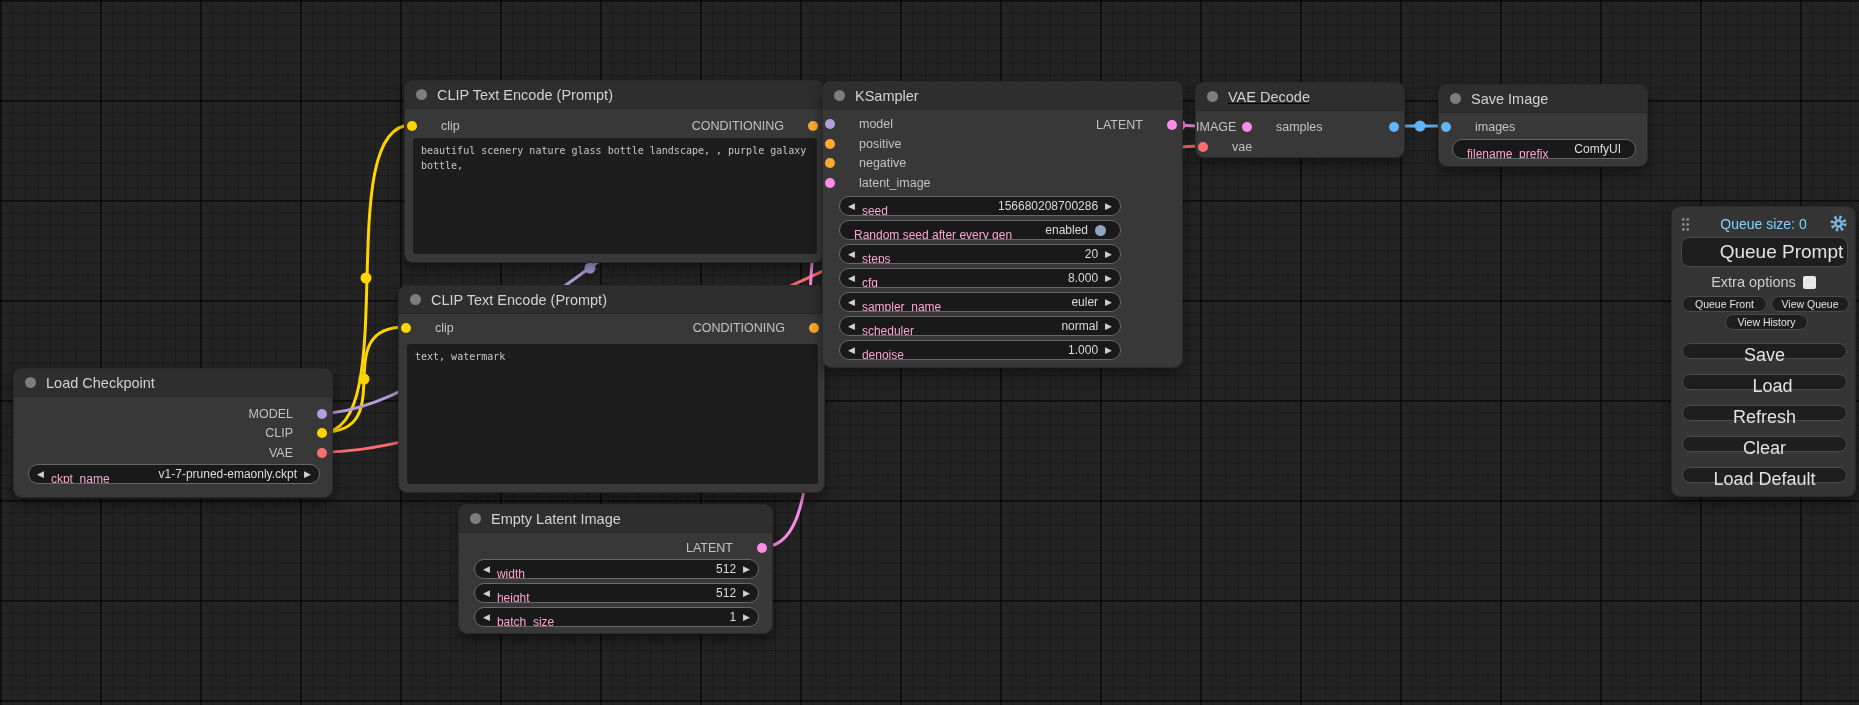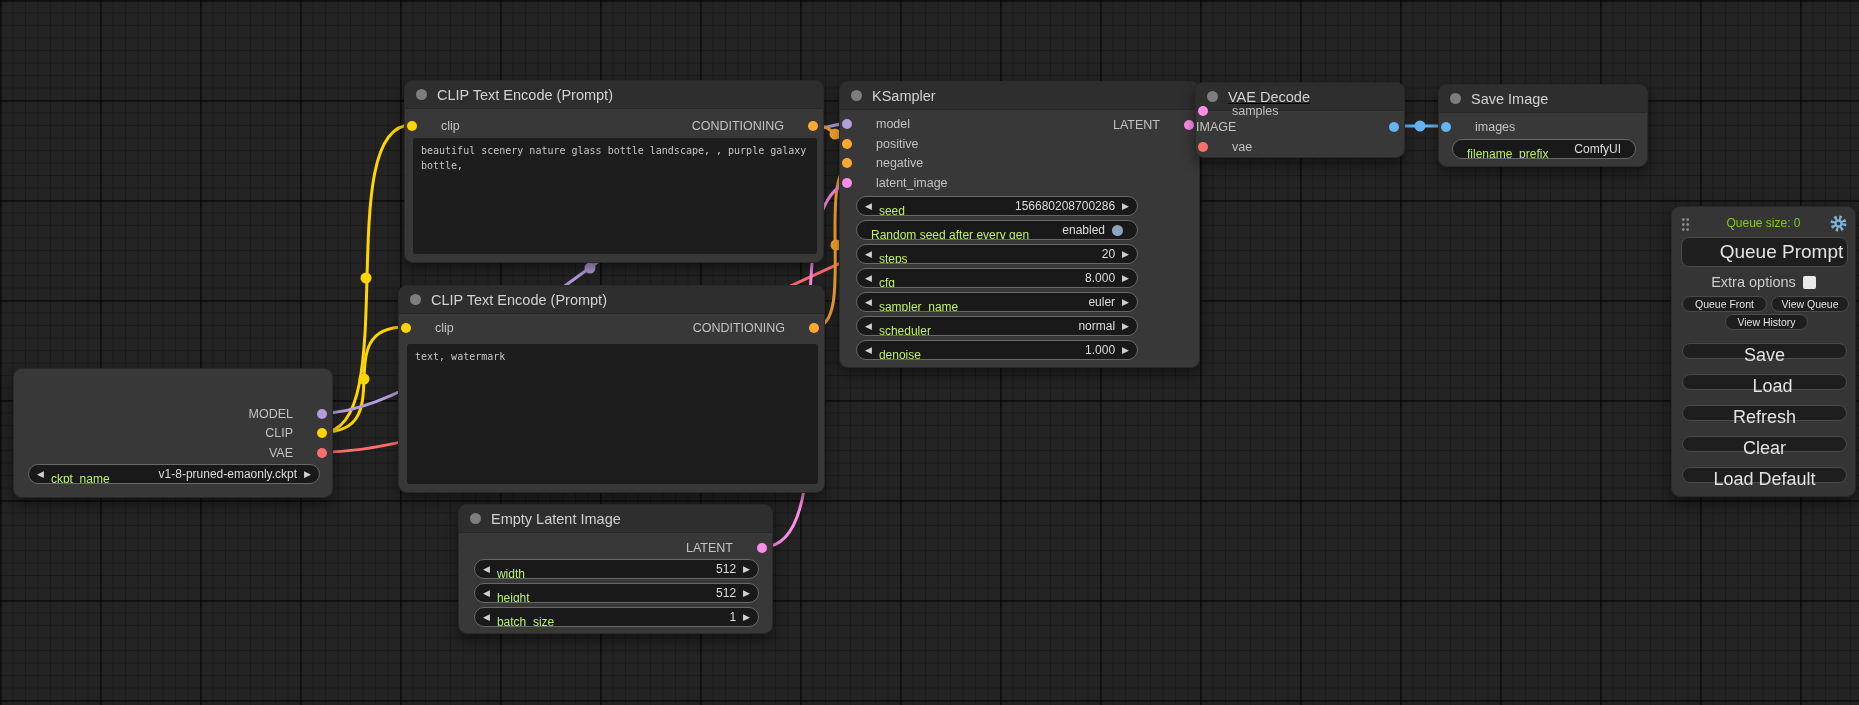--- a/index.html
+++ b/index.html
@@ -36,21 +36,21 @@
   .port.in  { padding-left:2px; justify-content:flex-start; }
   .port.out { padding-right:5px; justify-content:flex-end; }
   .pdot { width:10px; height:10px; border-radius:50%; flex:0 0 auto; }
   .widget {
     position:absolute; height:20px; background:#191919;
     border:1px solid #686868; border-radius:10px;
     display:flex; align-items:center; gap:7px; padding:0 8px;
     font-size:12px; color:#b8b8b8; white-space:nowrap; overflow:hidden;
   }
   .widget .arrow { color:#d0d0d0; font-size:9px; line-height:1; flex:0 0 auto; }
-  .widget .wlabel { color:#bef264;margin-top:9px; }
+  .widget .wlabel { color:#f9a8d4;margin-top:9px; }
   .widget .wvalue { margin-left:auto; color:#dcdcdc; }
   .widget.noarrow { padding:0 14px; }
   .toggle-dot { width:11px; height:11px; border-radius:50%; background:#8fa5bf; flex:0 0 auto; }
   textarea.prompt {
     position:absolute; background:#1d1d1d; border:none; border-radius:3px;
     color:#c6c6c6; font-family:"DejaVu Sans Mono", monospace;
     font-size:10px; line-height:15px; padding:5px 8px;
     resize:none; outline:none; overflow:hidden; white-space:pre-wrap;
   }
   
@@ -59,21 +59,21 @@
     background:#353535; border-radius:9px; z-index:3;
     box-shadow:0 6px 16px rgba(0,0,0,0.5); border:1px solid #2a2a2a;
   }
   #qp-header { position:absolute; left:0; right:0; top:6px; height:22px; }
   #drag-handle {
     position:absolute; left:9px; top:4px; width:9px; height:15px;
     background-image:radial-gradient(circle, #8f8f8f 1.1px, transparent 1.5px);
     background-size:4.5px 5px; cursor:move;
   }
   #queue-size { position:absolute; left:0; right:0; text-align:center; top:3px;
-    color:#84cc16; font-size:12px; }
+    color:#7dd3fc; font-size:14px; }
   #gear { position:absolute; right:8px; top:2px; cursor:pointer; }
   .qbtn {
     position:absolute; background:#1e1e1e; border:1px solid #4a4a4a;
     border-radius:8px; color:#e2e2e2; cursor:pointer;
     font-family:"Liberation Sans", sans-serif; text-align:center; padding:0;
   }
   .qbtn.big { left:10px; width:165px; height:16px; font-size:18px; line-height:22px; }
   #queue-prompt-btn { left:9px; width:167px; top:30px; height:30px; font-size:19px;padding-left:34px; }
   .qbtn.small { height:16px; font-size:10.5px; line-height:14px; border-radius:9px; }
   #extra-options-row {
@@ -115,36 +115,40 @@
     <circle cx="590" cy="268" r="5.5" fill="#B39DDB"></circle>
     <circle cx="762" cy="299" r="5.5" fill="#FF6E6E"></circle>
     <circle cx="835" cy="134" r="5.5" fill="#FFA931"></circle>
     <circle cx="836" cy="245" r="5.5" fill="#FFA931"></circle>
     <circle cx="810" cy="365" r="5.5" fill="#FF8CE9"></circle>
     <circle cx="1180" cy="125" r="5.5" fill="#FF8CE9"></circle>
     <circle cx="1420" cy="126" r="5.5" fill="#64B5F6"></circle>
   </svg>
 
   <div class="node" style="left:13px; top:368px; width:320px; height:130px;">
+    <div class="titlebar">
+      <span class="cdot"></span>
+      <span class="title">Load Checkpoint</span>
+    </div>
     <div class="port out" style="top:35px;">
       <span>MODEL</span>
       <span class="pdot" style="background:#B39DDB;"></span>
     </div>
     <div class="port out" style="top:54px;">
       <span>CLIP</span>
       <span class="pdot" style="background:#FFD500;"></span>
     </div>
     <div class="port out" style="top:74px;">
       <span>VAE</span>
       <span class="pdot" style="background:#FF6E6E;"></span>
     </div>
     <div class="widget" style="left:14px; top:95px; width:292px;">
       <span class="arrow">◀</span>
       <span class="wlabel">ckpt_name</span>
-      <span class="wvalue">v1-8-pruned-emaonly.ckpt</span>
+      <span class="wvalue">v1-7-pruned-emaonly.ckpt</span>
       <span class="arrow">▶</span>
     </div>
   </div>
 
   <div class="node" style="left:404px; top:80px; width:420px; height:183px;">
     <div class="titlebar">
       <span class="cdot"></span>
       <span class="title">CLIP Text Encode (Prompt)</span>
     </div>
     <div class="port in" style="top:35px;">
@@ -196,21 +200,21 @@
       <span class="arrow">▶</span>
     </div>
     <div class="widget" style="left:15px; top:102px; width:285px;">
       <span class="arrow">◀</span>
       <span class="wlabel">batch_size</span>
       <span class="wvalue">1</span>
       <span class="arrow">▶</span>
     </div>
   </div>
 
-  <div class="node" style="left:839px; top:81px; width:361px; height:287px;">
+  <div class="node" style="left:822px; top:81px; width:361px; height:287px;">
     <div class="titlebar">
       <span class="cdot"></span>
       <span class="title">KSampler</span>
     </div>
     <div class="port in" style="top:32px;">
       <span class="pdot" style="background:#B39DDB;"></span>
       <span>model</span>
     </div>
     <div class="port out" style="top:33px;">
       <span>LATENT</span>
@@ -269,21 +273,21 @@
       <span class="wvalue">1.000</span>
       <span class="arrow">▶</span>
     </div>
   </div>
 
   <div class="node" style="left:1195px; top:82px; width:210px; height:76px;text-decoration:underline;">
     <div class="titlebar">
       <span class="cdot"></span>
       <span class="title">VAE Decode</span>
     </div>
-    <div class="port in" style="top:18px;">
+    <div class="port in" style="top:34px;margin-left:44px;">
       <span class="pdot" style="background:#FF8CE9;"></span>
       <span>samples</span>
     </div>
     <div class="port out" style="top:34px;justify-content:space-between;">
       <span>IMAGE</span>
       <span class="pdot" style="background:#64B5F6;"></span>
     </div>
     <div class="port in" style="top:54px;">
       <span class="pdot" style="background:#FF6E6E;"></span>
       <span>vae</span>

